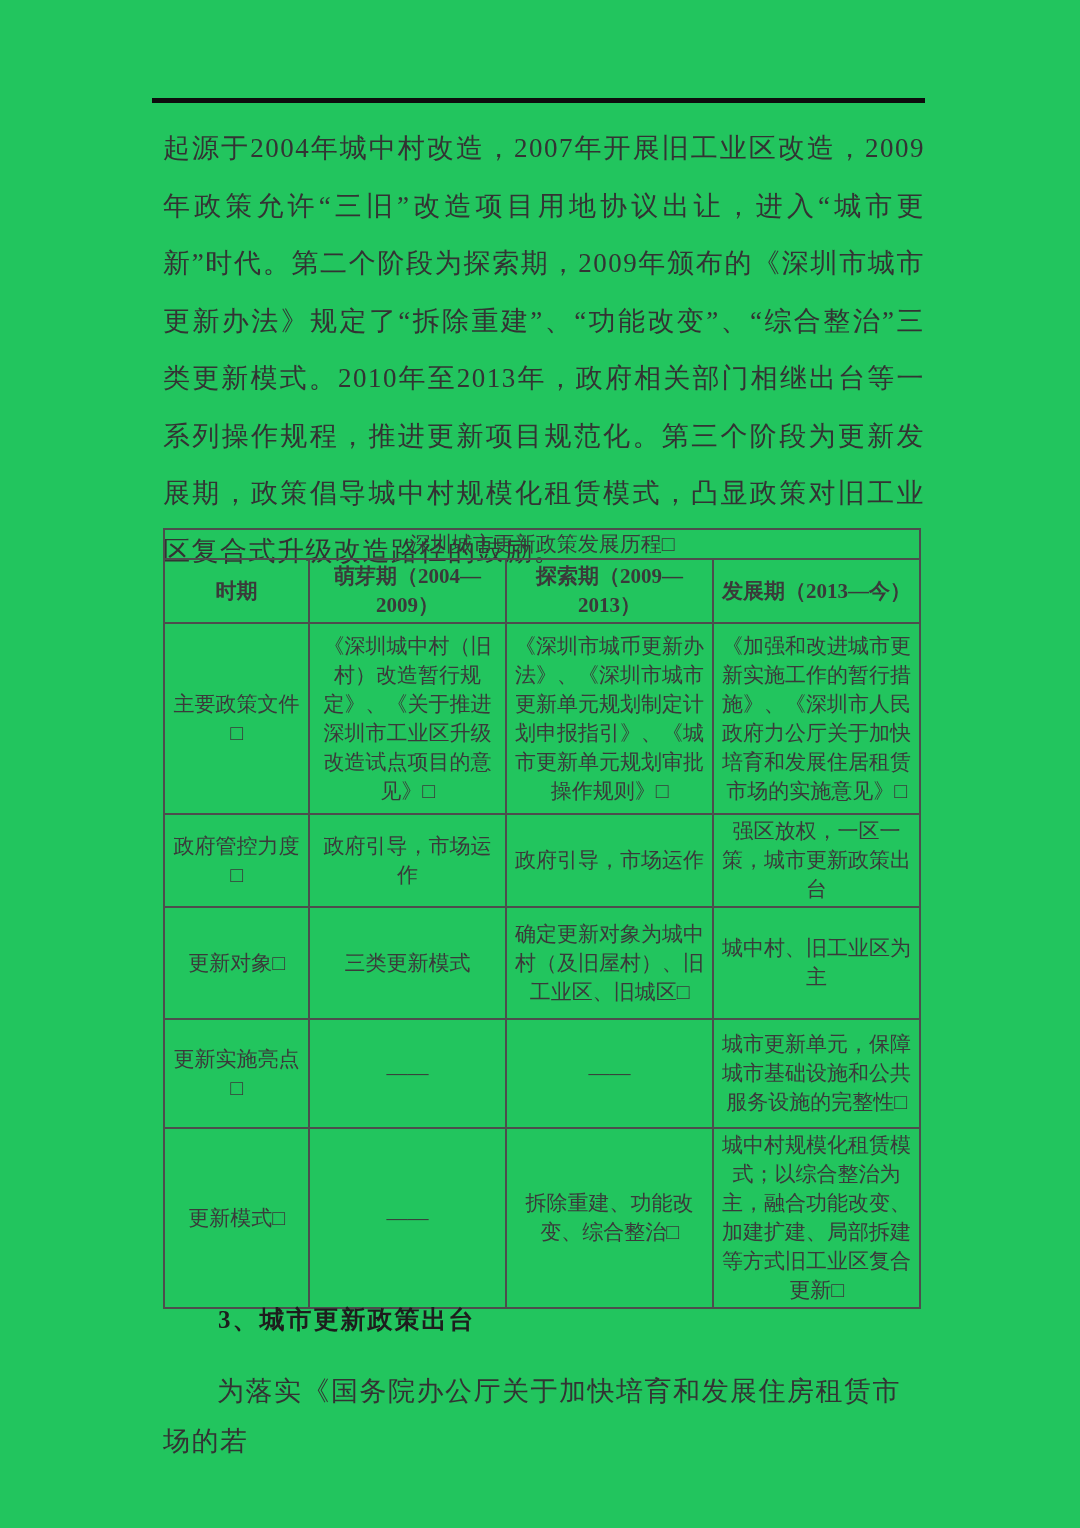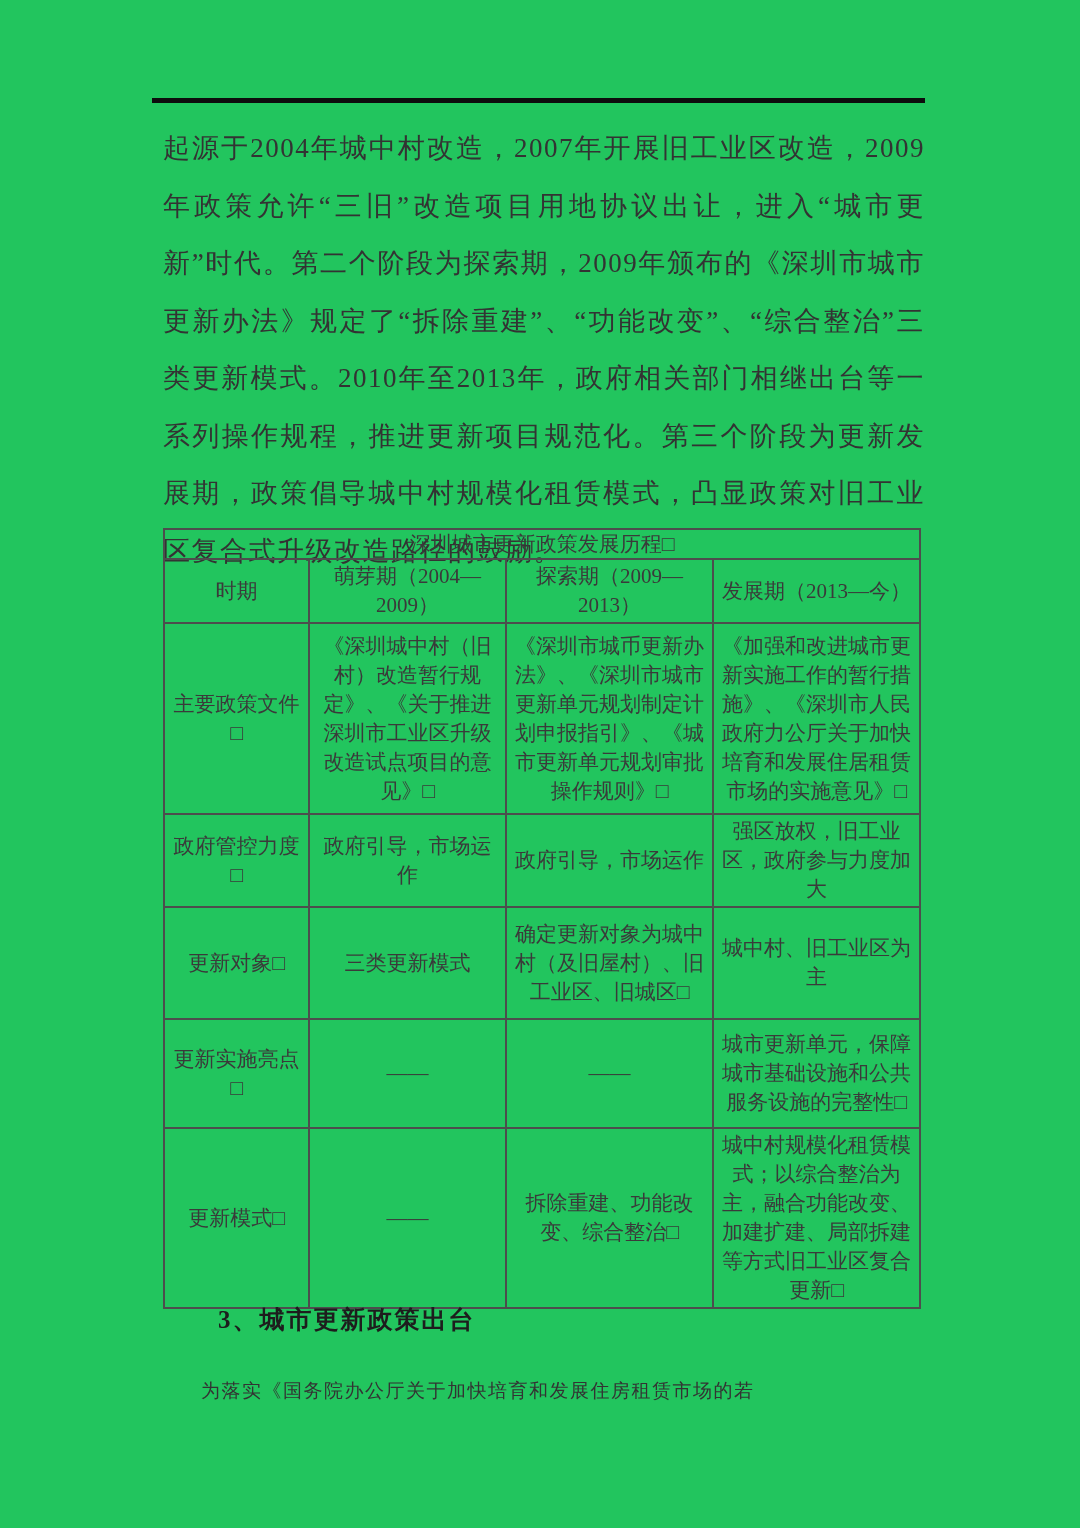--- a/index.html
+++ b/index.html
@@ -27,34 +27,34 @@
     font-size:21px;line-height:29px;color:#3a3a3a;
   }
   table.policy td{
     border:2px solid #4d4d4d;
     text-align:center;vertical-align:middle;
     padding:2px 7px;
     overflow:hidden;
   }
   tr.r-title{height:26px;border-radius:11px;}
   tr.r-title td{line-height:26px;padding:1px 4px;}
-  tr.r-head{height:56px;}
+  tr.r-head{height:56px;font-weight:bold;}
   tr.r1{height:191px;}
   tr.r2{height:82px;}
   tr.r3{height:112px;}
   tr.r4{height:109px;padding-left:40px;}
   tr.r5{height:167px;}
   .heading3{
     position:absolute;left:218px;top:1303px;
     font-size:25px;font-weight:bold;color:#1d1d1d;
     letter-spacing:2px;
   }
   .para2{
     position:absolute;left:163px;top:1366px;width:762px;
-    font-size:19px;line-height:50px;
+    font-size:27px;line-height:50px;
     text-indent:2em;letter-spacing:1.5px;
     color:#333333;
   }
   .page-num{
     position:absolute;left:163px;top:1420px;width:762px;
     text-align:center;font-size:17px;color:#3a3a3a;
     letter-spacing:1px;
   }
 </style>
 </head>
@@ -86,21 +86,21 @@
       <tr class="r1">
         <td>主要政策文件□</td>
         <td>《深圳城中村（旧村）改造暂行规定》、《关于推进深圳市工业区升级改造试点项目的意见》□</td>
         <td>《深圳市城币更新办法》、《深圳市城市更新单元规划制定计划申报指引》、《城市更新单元规划审批操作规则》□</td>
         <td>《加强和改进城市更新实施工作的暂行措施》、《深圳市人民政府力公厅关于加快培育和发展住居租赁市场的实施意见》□</td>
       </tr>
       <tr class="r2">
         <td>政府管控力度□</td>
         <td>政府引导，市场运作</td>
         <td>政府引导，市场运作</td>
-        <td>强区放权，旧工业区，政府参与力度加大</td>
+        <td>强区放权，一区一策，城市更新政策出台</td>
       </tr>
       <tr class="r3">
         <td>更新对象□</td>
         <td>三类更新模式</td>
         <td>确定更新对象为城中村（及旧屋村）、旧工业区、旧城区□</td>
         <td>城中村、旧工业区为主</td>
       </tr>
       <tr class="r4">
         <td>更新实施亮点□</td>
         <td>——</td>

